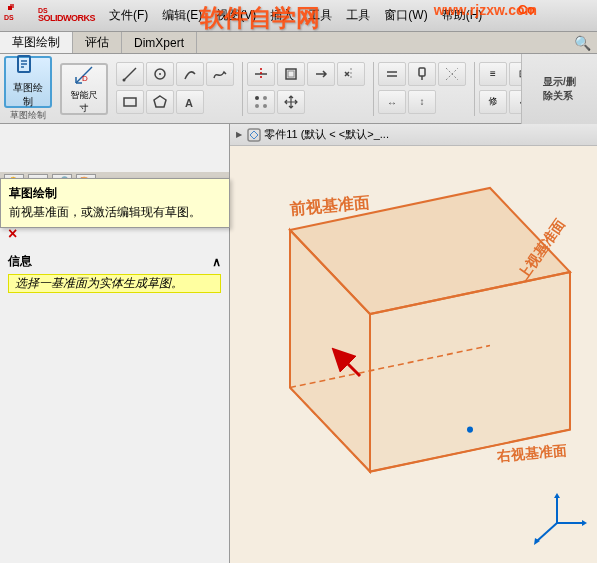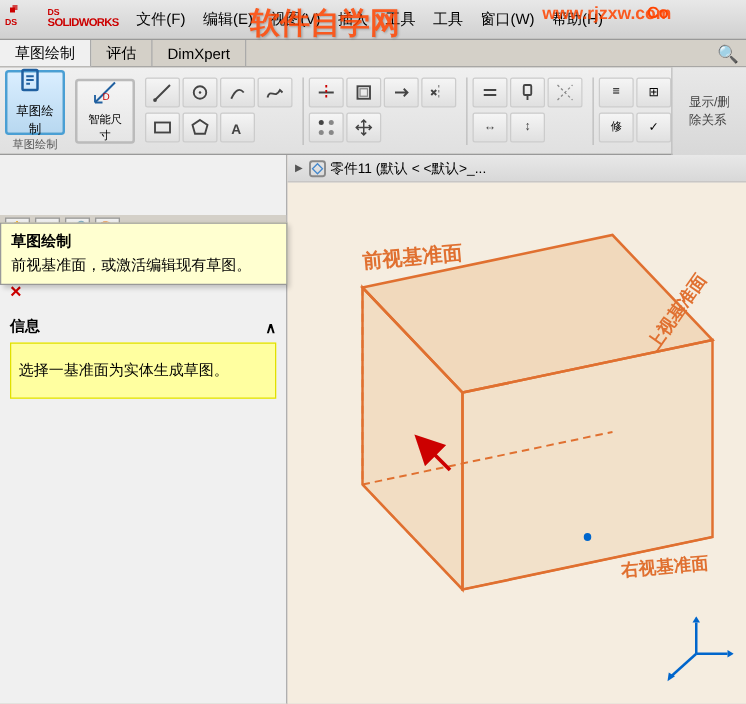--- a/index.html
+++ b/index.html
@@ -163,24 +163,25 @@
       display: flex;
       align-items: center;
       justify-content: space-between;
       font-size: 12px;
       font-weight: bold;
       padding: 2px 0;
       cursor: pointer;
     }
     .info-content {
       background: #ffffa0;
-      padding: 13px 6px;
+      padding: 0 6px;
       font-size: 12px;
       margin-top: 2px;
       border: 1px solid #e0e000;
+      font-style: italic;
     }
 
     
     .tooltip-box {
       position: absolute;
       left: 0;
       top: 54px;
       width: 230px;
       background: #ffffd0;
       border: 1px solid #999;
@@ -480,21 +481,21 @@
         <div class="ribbon-small-btn" style="font-size:10px;">≡</div>
         <div class="ribbon-small-btn" style="font-size:10px;">⊞</div>
         <div class="ribbon-small-btn" style="font-size:10px;">⊠</div>
       </div>
       <div class="ribbon-row">
         <div class="ribbon-small-btn" style="font-size:9px;">修</div>
         <div class="ribbon-small-btn" style="font-size:10px;">✓</div>
       </div>
     </div>
 
-    <div style="position:absolute;right:0;top:0;width:60px;height:70px;background:linear-gradient(to bottom,#e8e8e8,#d8d8d8);border-left:1px solid #bbb;display:flex;flex-direction:column;align-items:center;justify-content:center;font-size:10px;color:#444;">
+    <div style="position:absolute;right:0;top:0;width:76px;height:70px;background:linear-gradient(to bottom,#e8e8e8,#d8d8d8);border-left:1px solid #bbb;display:flex;flex-direction:column;align-items:center;justify-content:center;font-size:10px;color:#444;font-weight:bold;">
       <span>显示/删<br>除关系</span>
     </div>
   </div>
 </div>
 
 <div style="display:flex;height:calc(563px - 32px - 92px);">
 
   <div class="left-panel" style="width:230px;position:relative;">
 
     <div class="tooltip-box">

